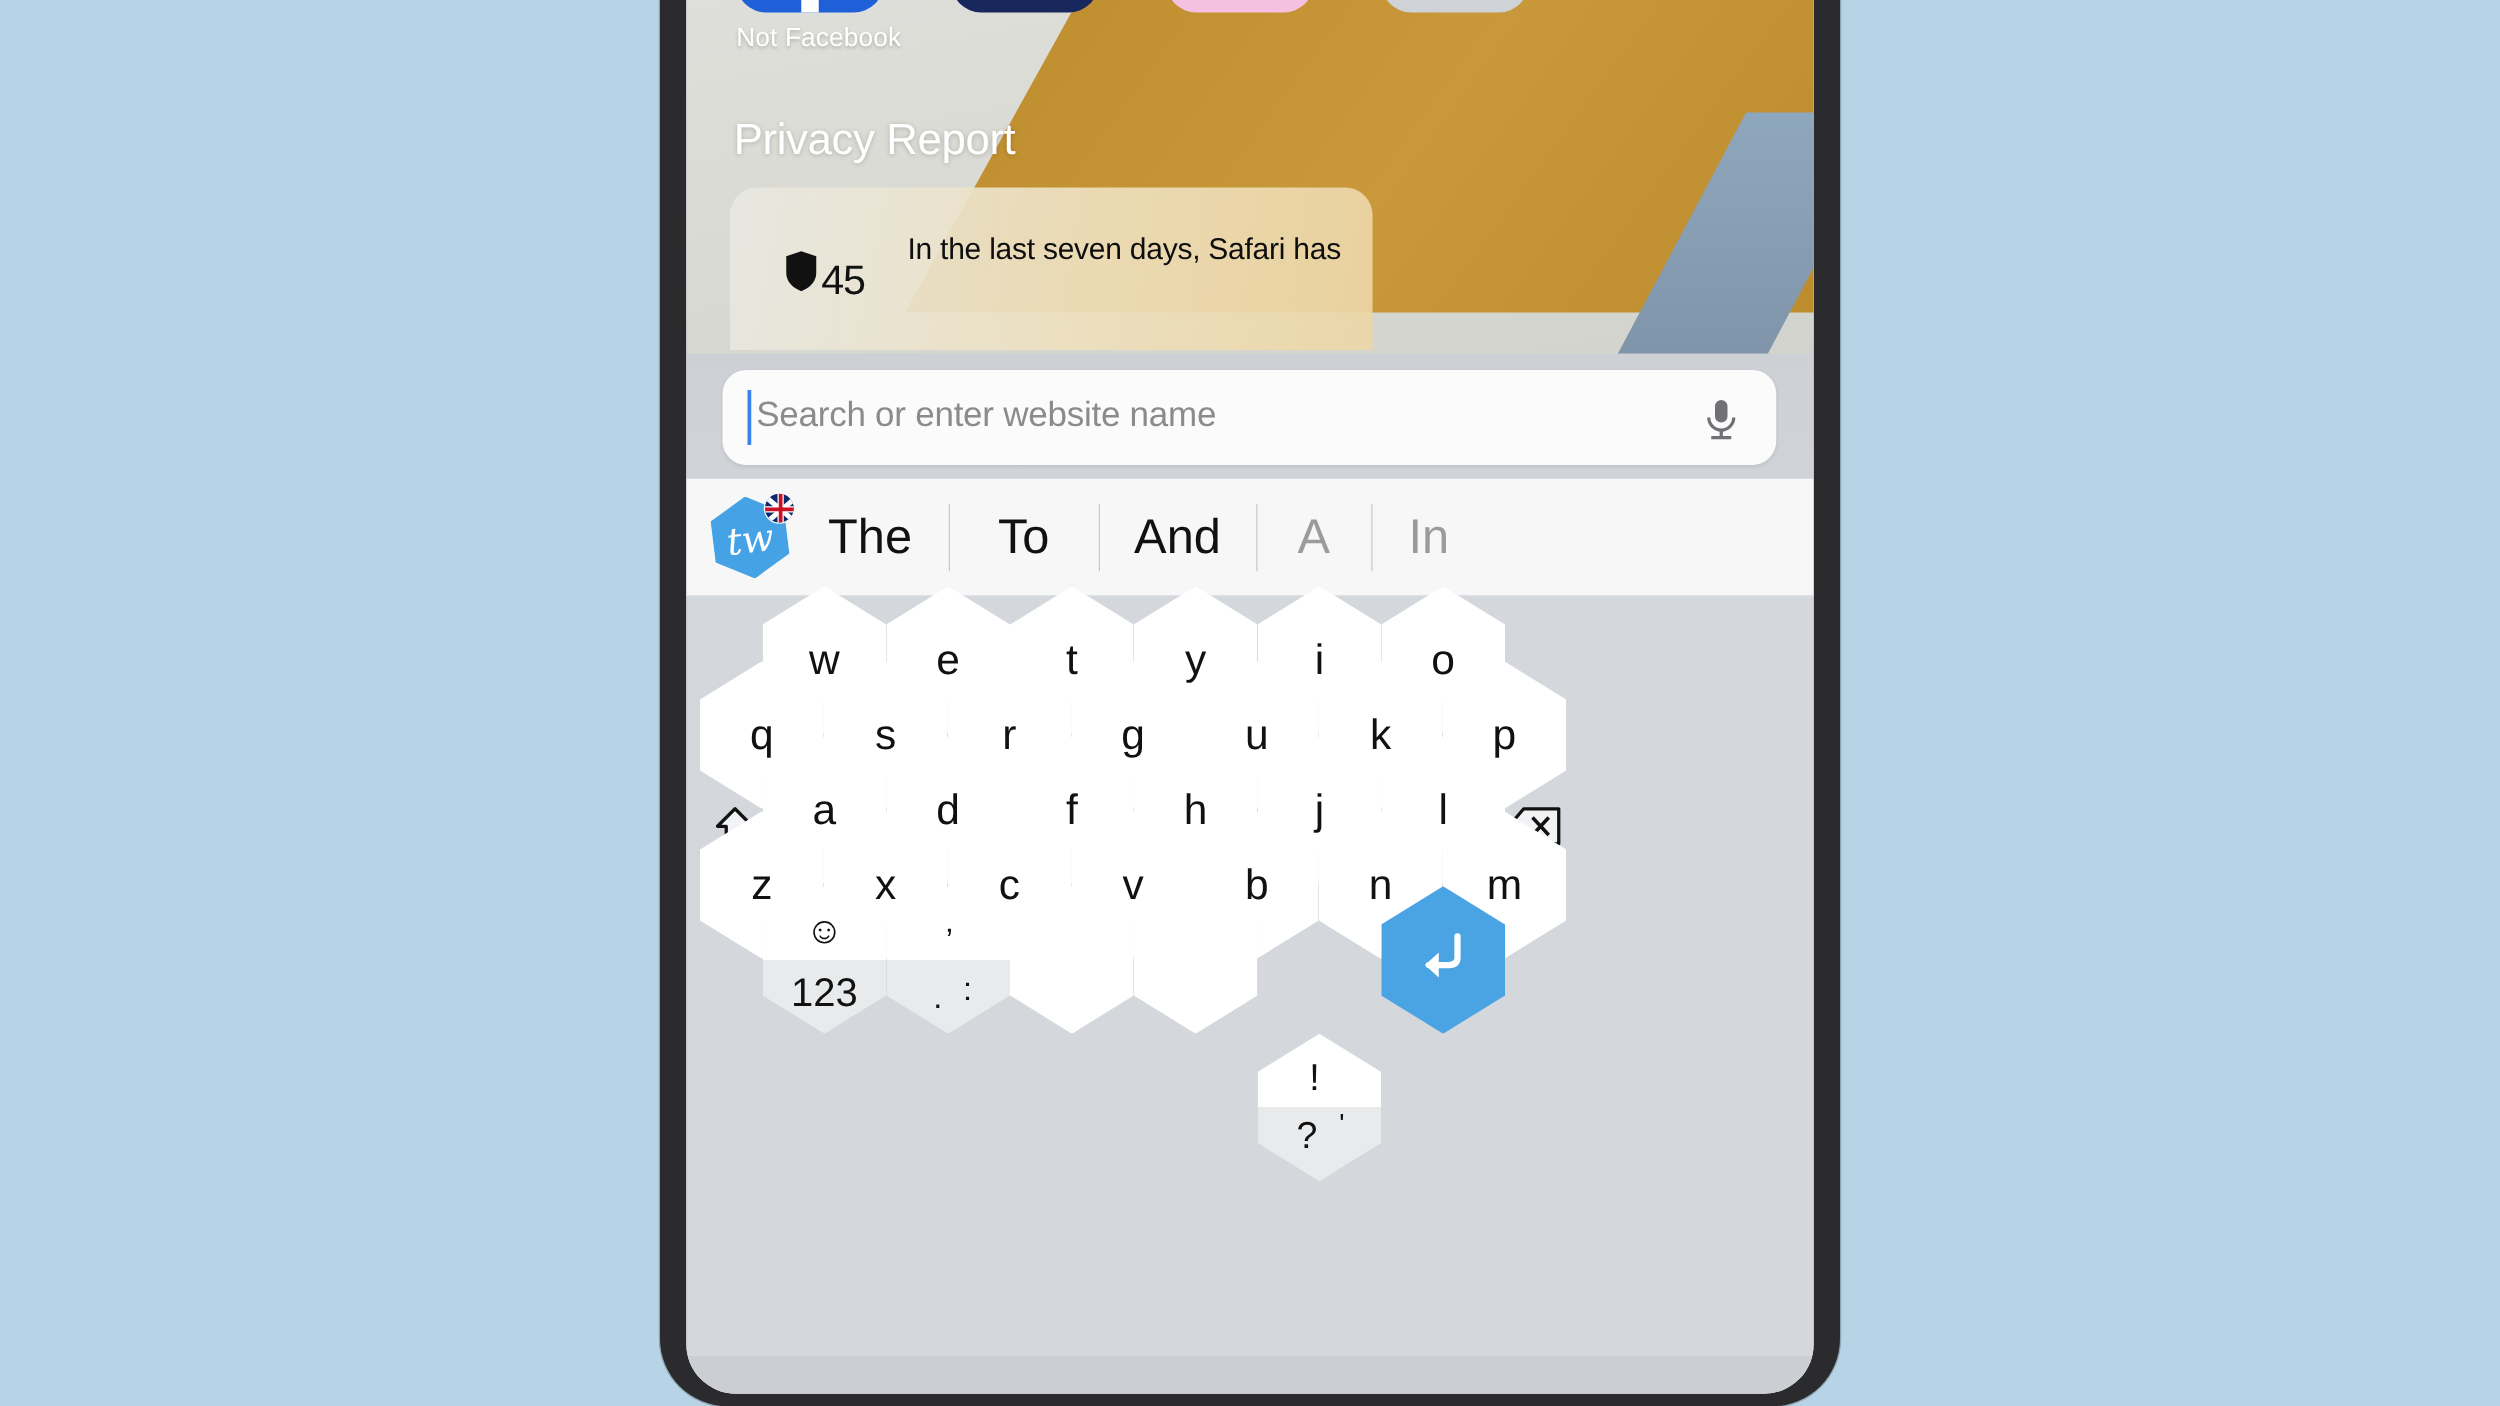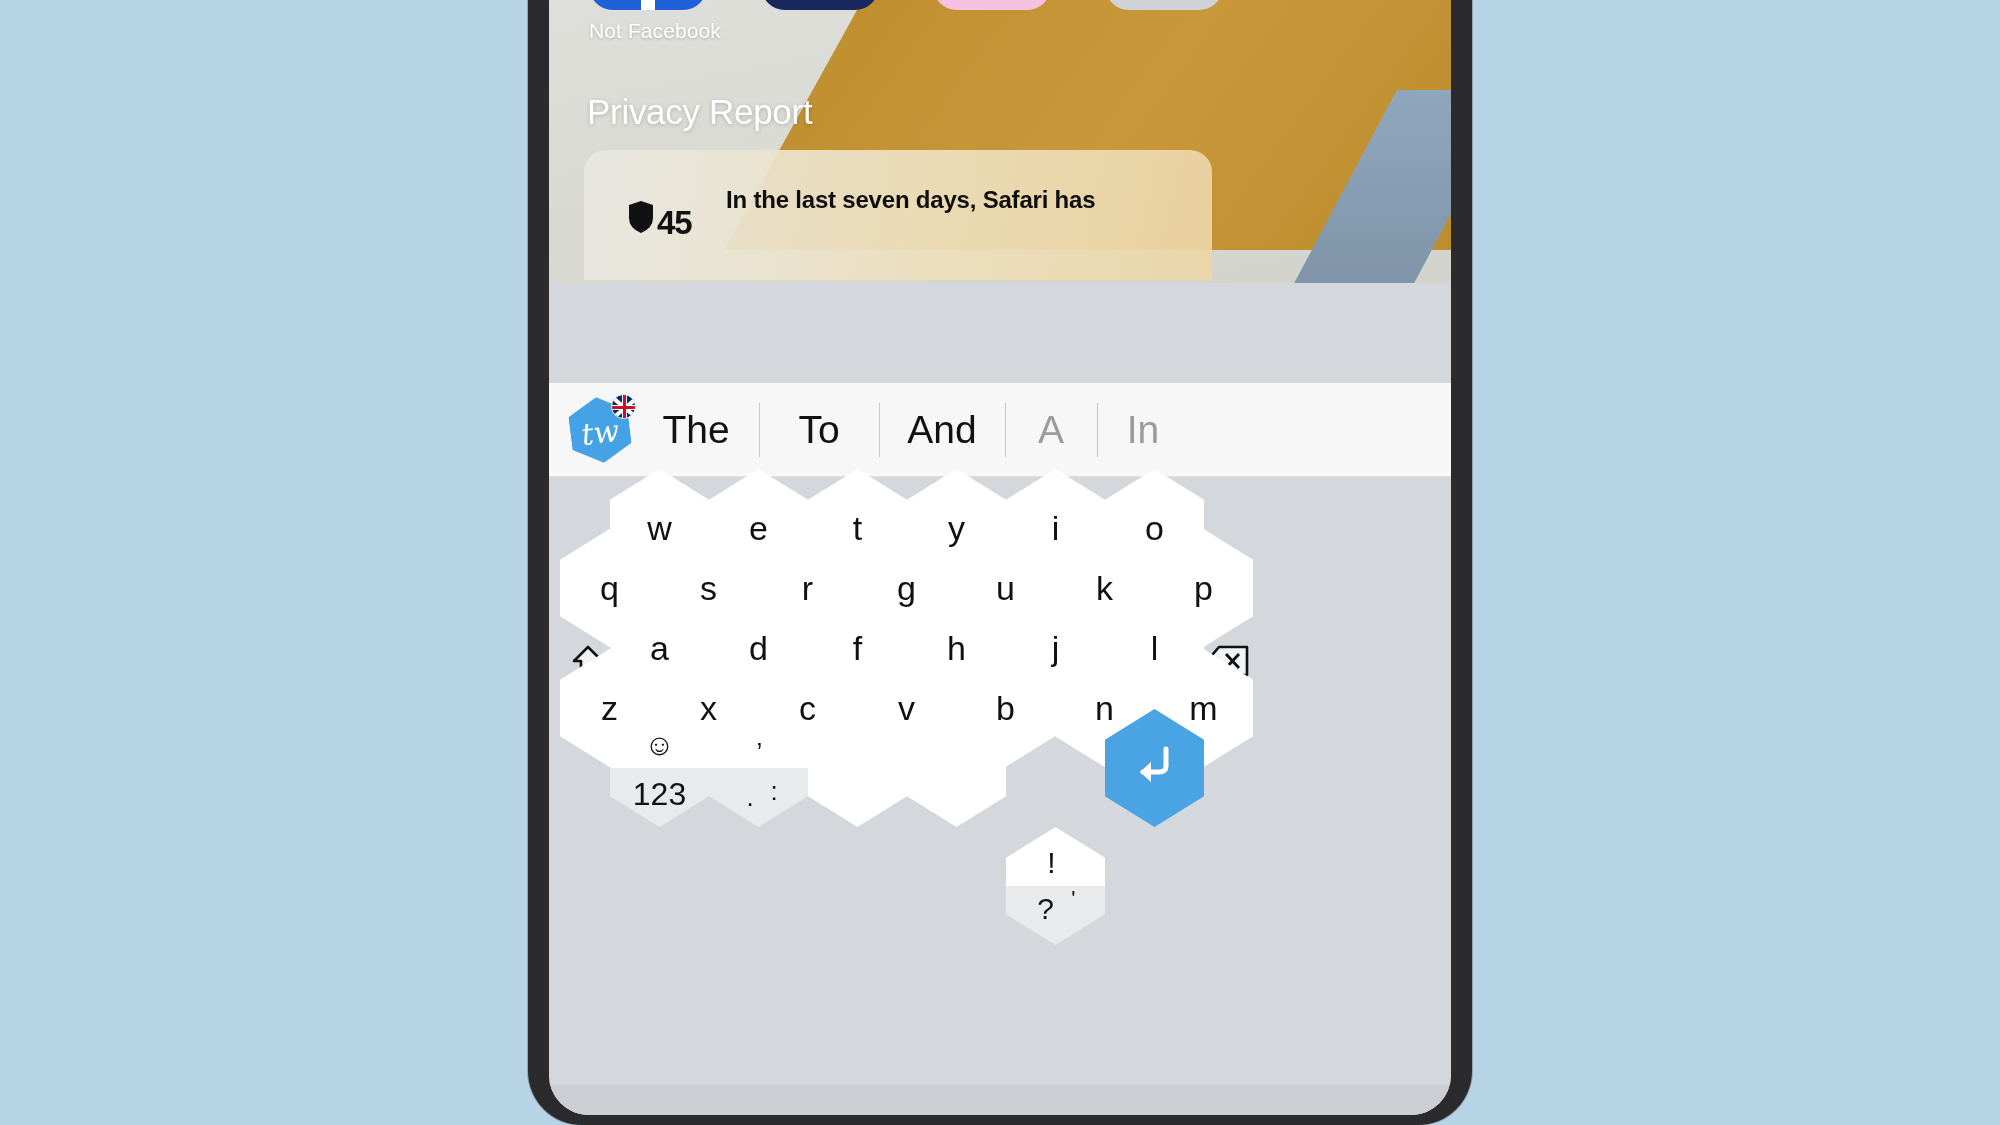--- a/index.html
+++ b/index.html
@@ -72,24 +72,23 @@
     text-shadow: 0 1px 3px rgba(0,0,0,.22);
   }
   .privacy-title {
     position: absolute; left: 38px; top: 92px;
     font-size: 35px; font-weight: normal; color: #ffffff;
     letter-spacing: -.3px;
     text-shadow: 0 1px 4px rgba(0,0,0,.2);
   }
   .privacy-card {
     position: absolute; left: 35px; top: 150px;
-    width: 628px; height: 130px;
+    width: 514px; height: 130px;
     border-radius: 22px 22px 0 0;
     background: linear-gradient(100deg, rgba(232,232,226,.94) 0%, rgba(238,224,190,.92) 55%, rgba(236,214,166,.92) 100%);
-    font-weight: bold;
   }
   .shield-wrap {
     position: absolute; left: 44px; top: 50px;
     display: flex; align-items: flex-end; gap: 3px;
   }
   .shield-num { font-size: 33px; color: #111; letter-spacing: -1px; line-height: .9; }
   .privacy-text {
     position: absolute; left: 142px; top: 36px;
     font-size: 24px; color: #0e0e0e; letter-spacing: -.2px; text-align: right;
   }
@@ -239,20 +238,34 @@
             <svg width="26" height="34" viewBox="0 0 26 34">
               <path d="M13 1 L25 5 L25 18 Q25 28 13 33 Q1 28 1 18 L1 5 Z" fill="#111"></path>
             </svg>
           </span>
           <span class="shield-num">45</span>
         </div>
         <div class="privacy-text">In the last seven days, Safari has</div>
       </div>
     </div>
 
+    <div id="searchbar-row">
+      <div id="searchfield">
+        <div id="caret"></div>
+        <div id="search-placeholder">Search or enter website name</div>
+        <div id="mic-icon">
+          <svg width="36" height="38" viewBox="0 0 36 38">
+            <rect x="13" y="4" width="10" height="18" rx="5" fill="#6f7175"></rect>
+            <path d="M8 18 a10 10 0 0 0 20 0" fill="none" stroke="#6f7175" stroke-width="2.6"></path>
+            <line x1="18" y1="28" x2="18" y2="34" stroke="#6f7175" stroke-width="2.6"></line>
+            <line x1="10" y1="34" x2="26" y2="34" stroke="#6f7175" stroke-width="2.6"></line>
+          </svg>
+        </div>
+      </div>
+    </div>
 
     <div id="prediction-bar">
       <div id="tw-logo">
         <div class="tw-hex"></div>
         <div class="tw-letters">tw</div>
         <div class="uk-flag">
           <i class="uk-d1"></i>
             <i class="uk-d2"></i>
           <i class="uk-v"></i>
             <i class="uk-h"></i>

